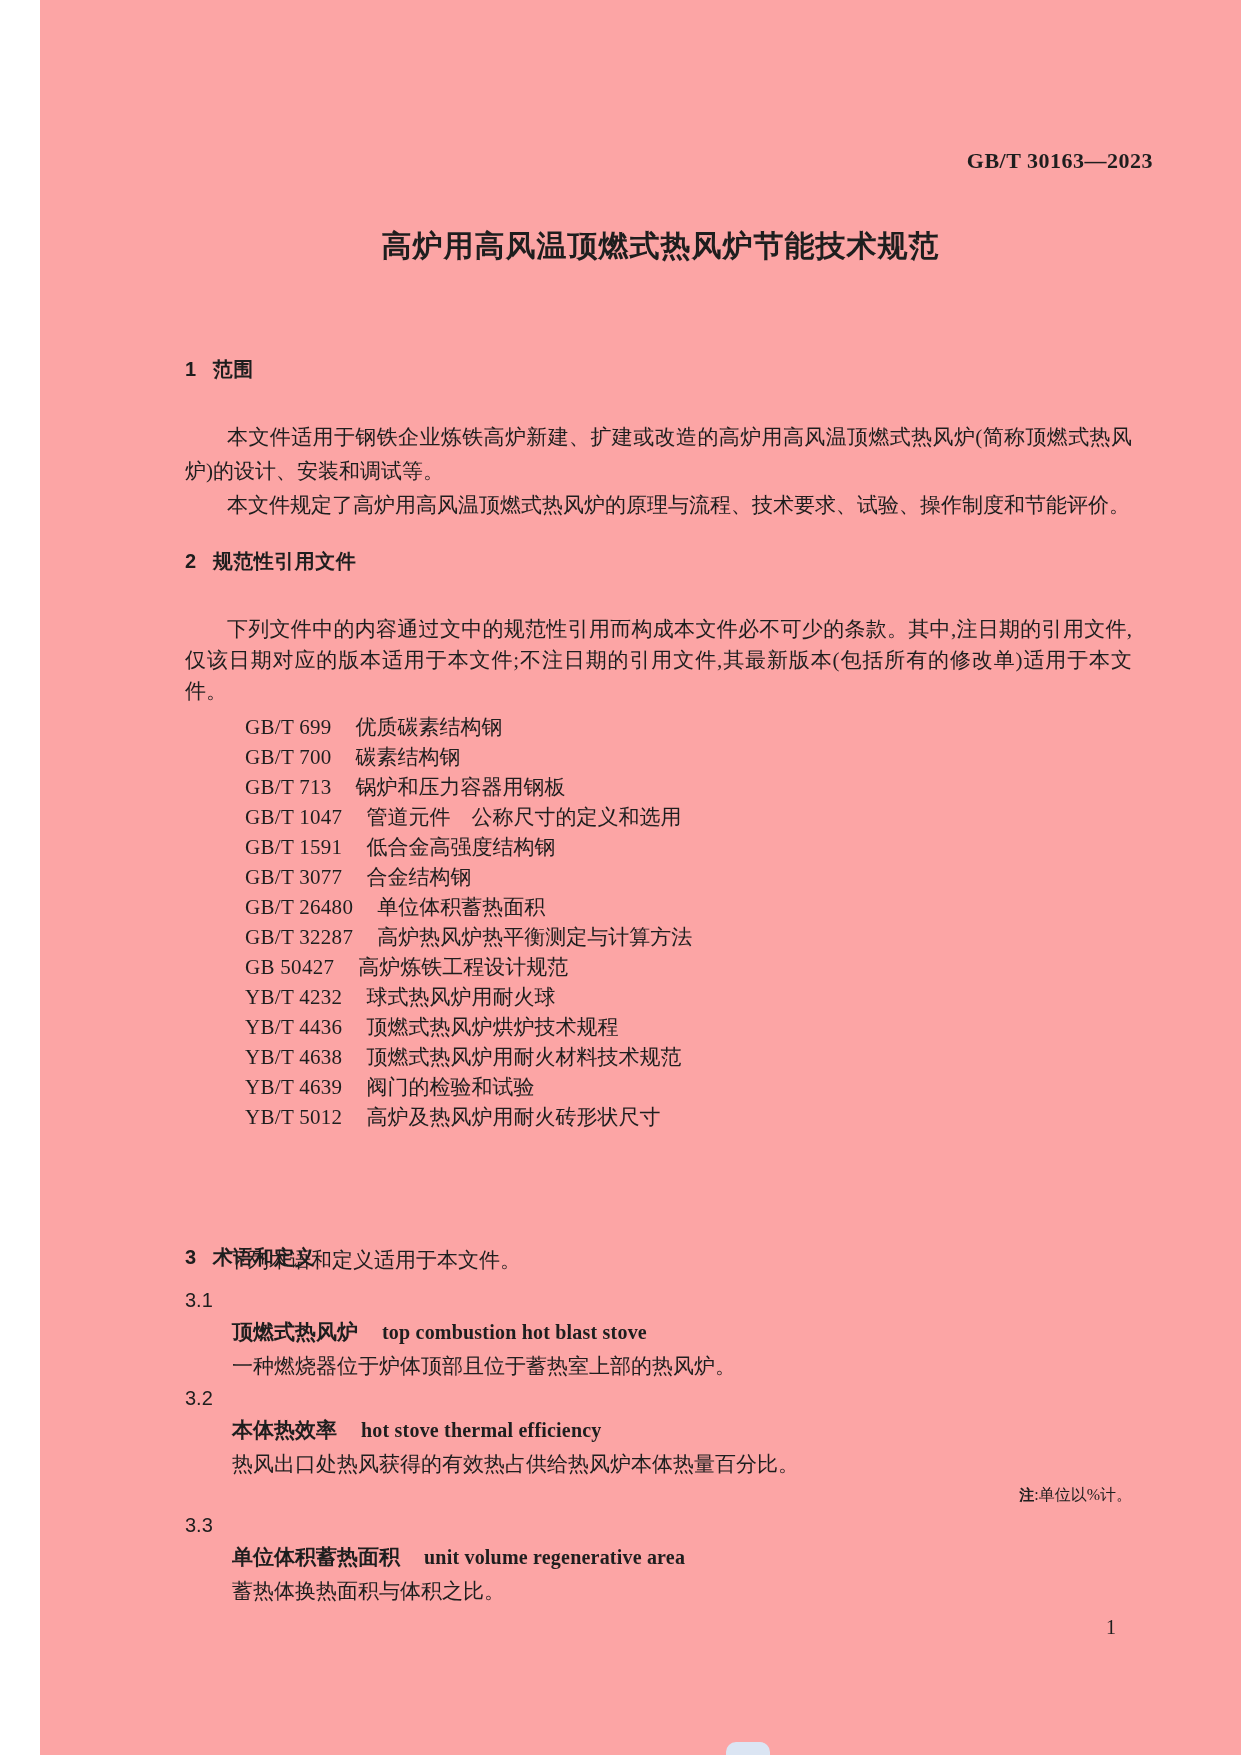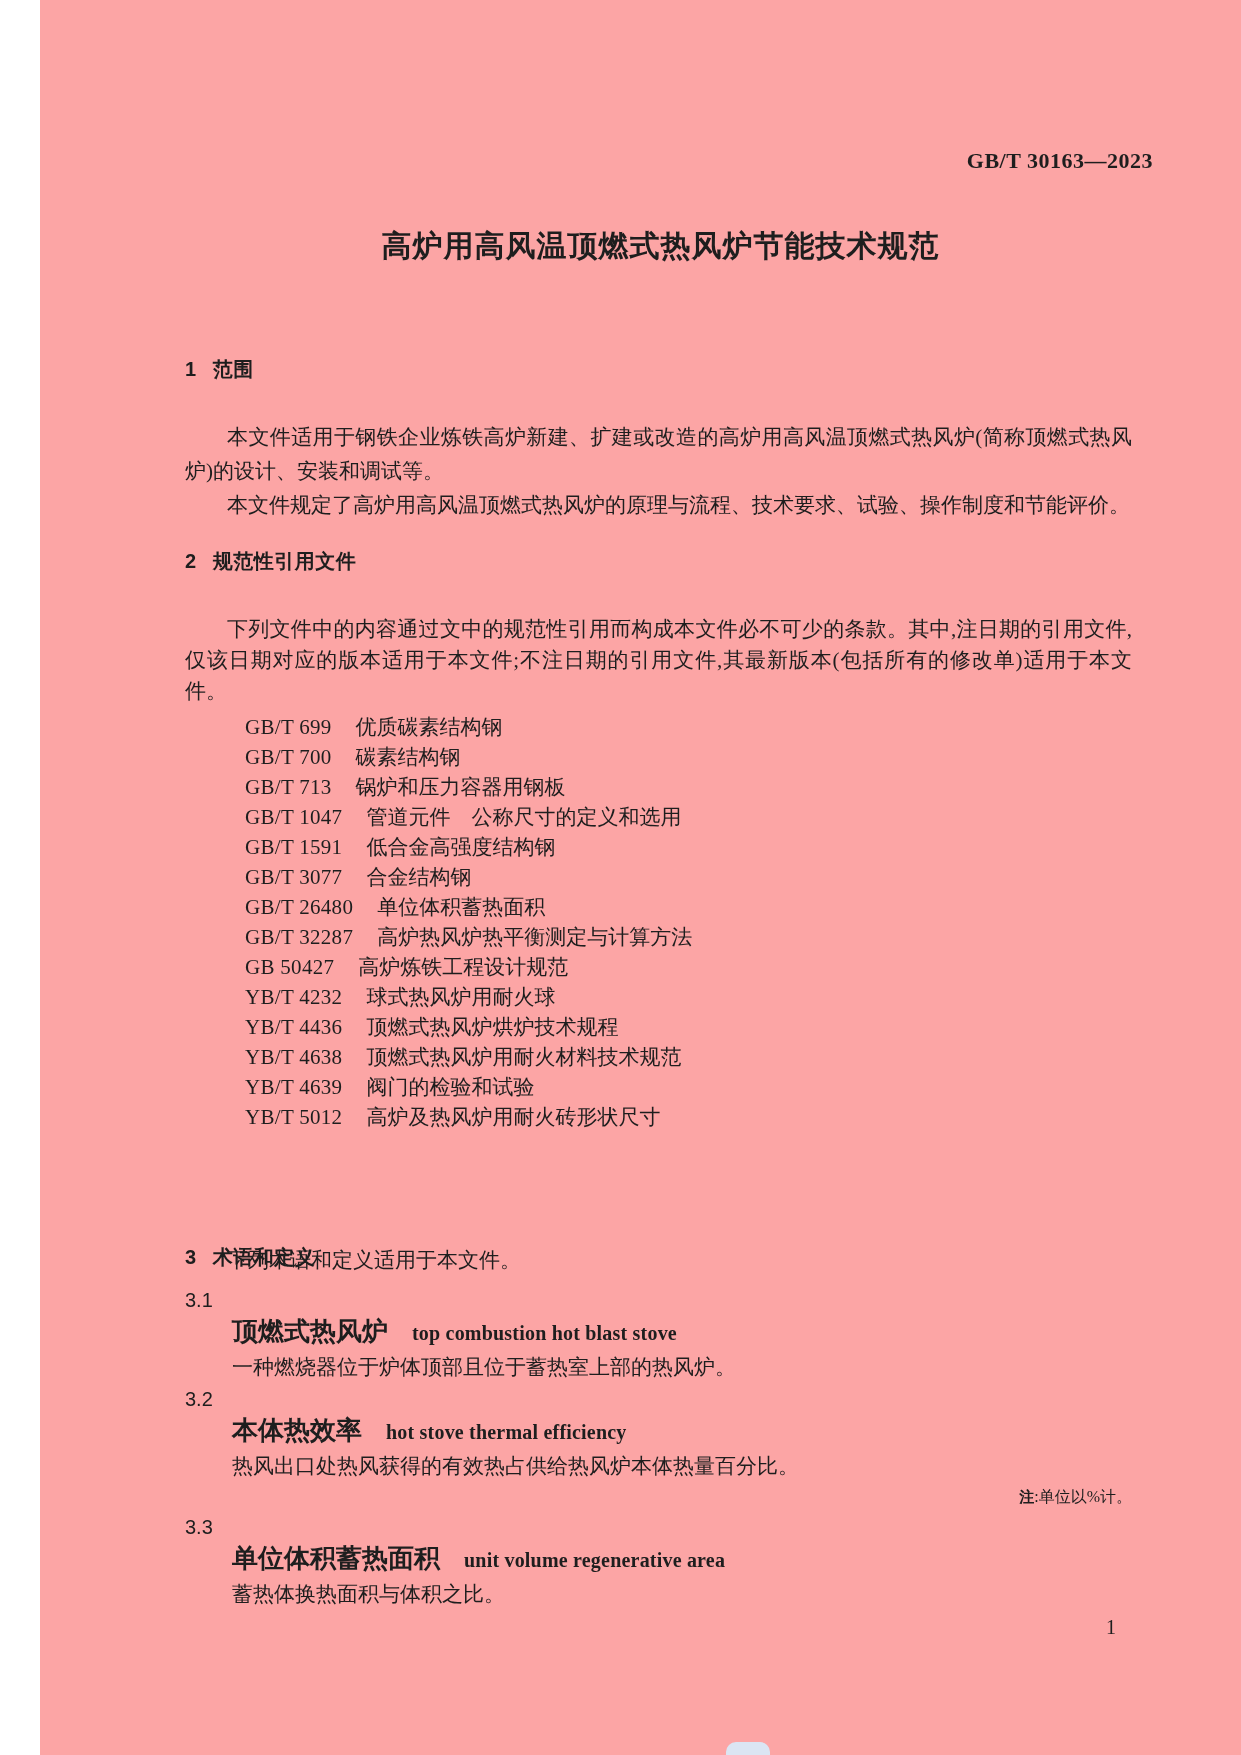--- a/index.html
+++ b/index.html
@@ -45,22 +45,22 @@
 
   .intro3{position:absolute;left:145px;width:947px;font-size:21px;line-height:32px;text-indent:2em;}
 
   .terms{position:absolute;left:145px;width:947px;}
   .term-num{
     font-family:"Liberation Sans","DejaVu Sans",sans-serif;
     font-weight:400;font-size:20px;line-height:32px;
   }
   .term-line{padding-left:47px;line-height:32px;white-space:nowrap;}
   .term-zh{
-    font-family:Liberation Serif, serif;
-    font-weight:700;font-size:26px;
+    font-family:Liberation Mono, monospace;
+    font-weight:700;font-size:21px;
   }
   .term-en{
     font-family:"Liberation Serif","DejaVu Serif",serif;
     font-weight:700;font-size:20px;margin-left:24px;letter-spacing:0.2px;
   }
   .term-def{padding-left:47px;font-size:21px;line-height:32px;}
   .term-note{padding-left:33px;font-size:16px;line-height:29px;text-align:right;}
   .note-label{
     font-family:"Liberation Sans","DejaVu Sans",sans-serif;
     font-weight:700;font-size:15px;

